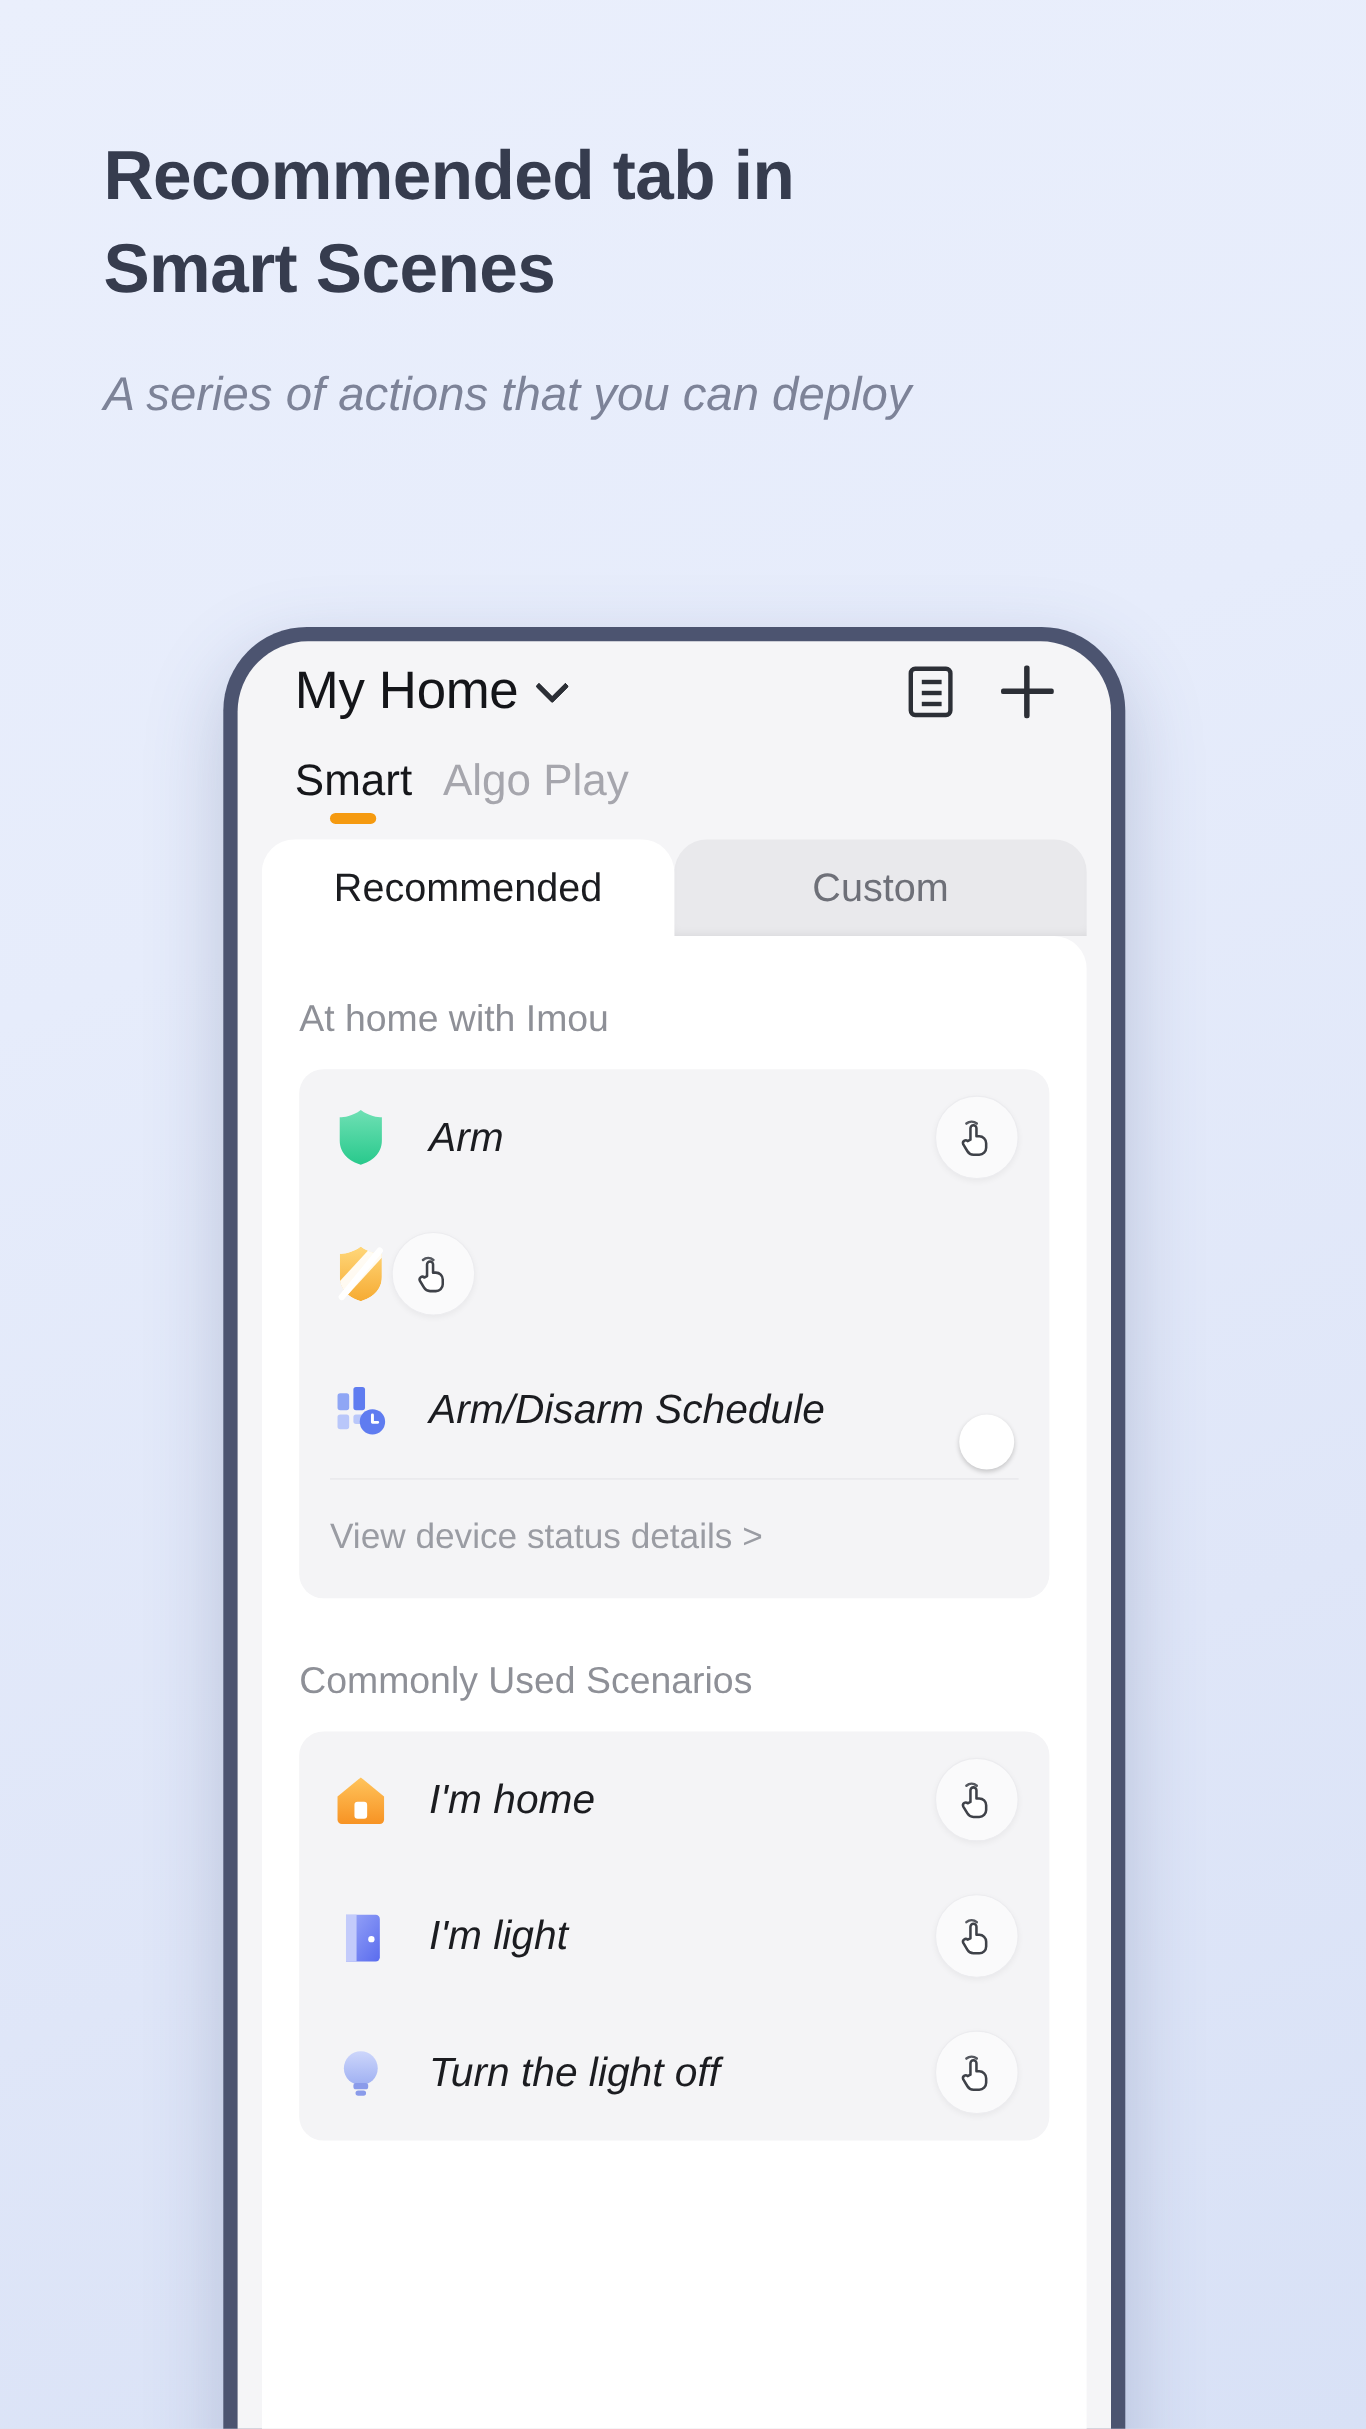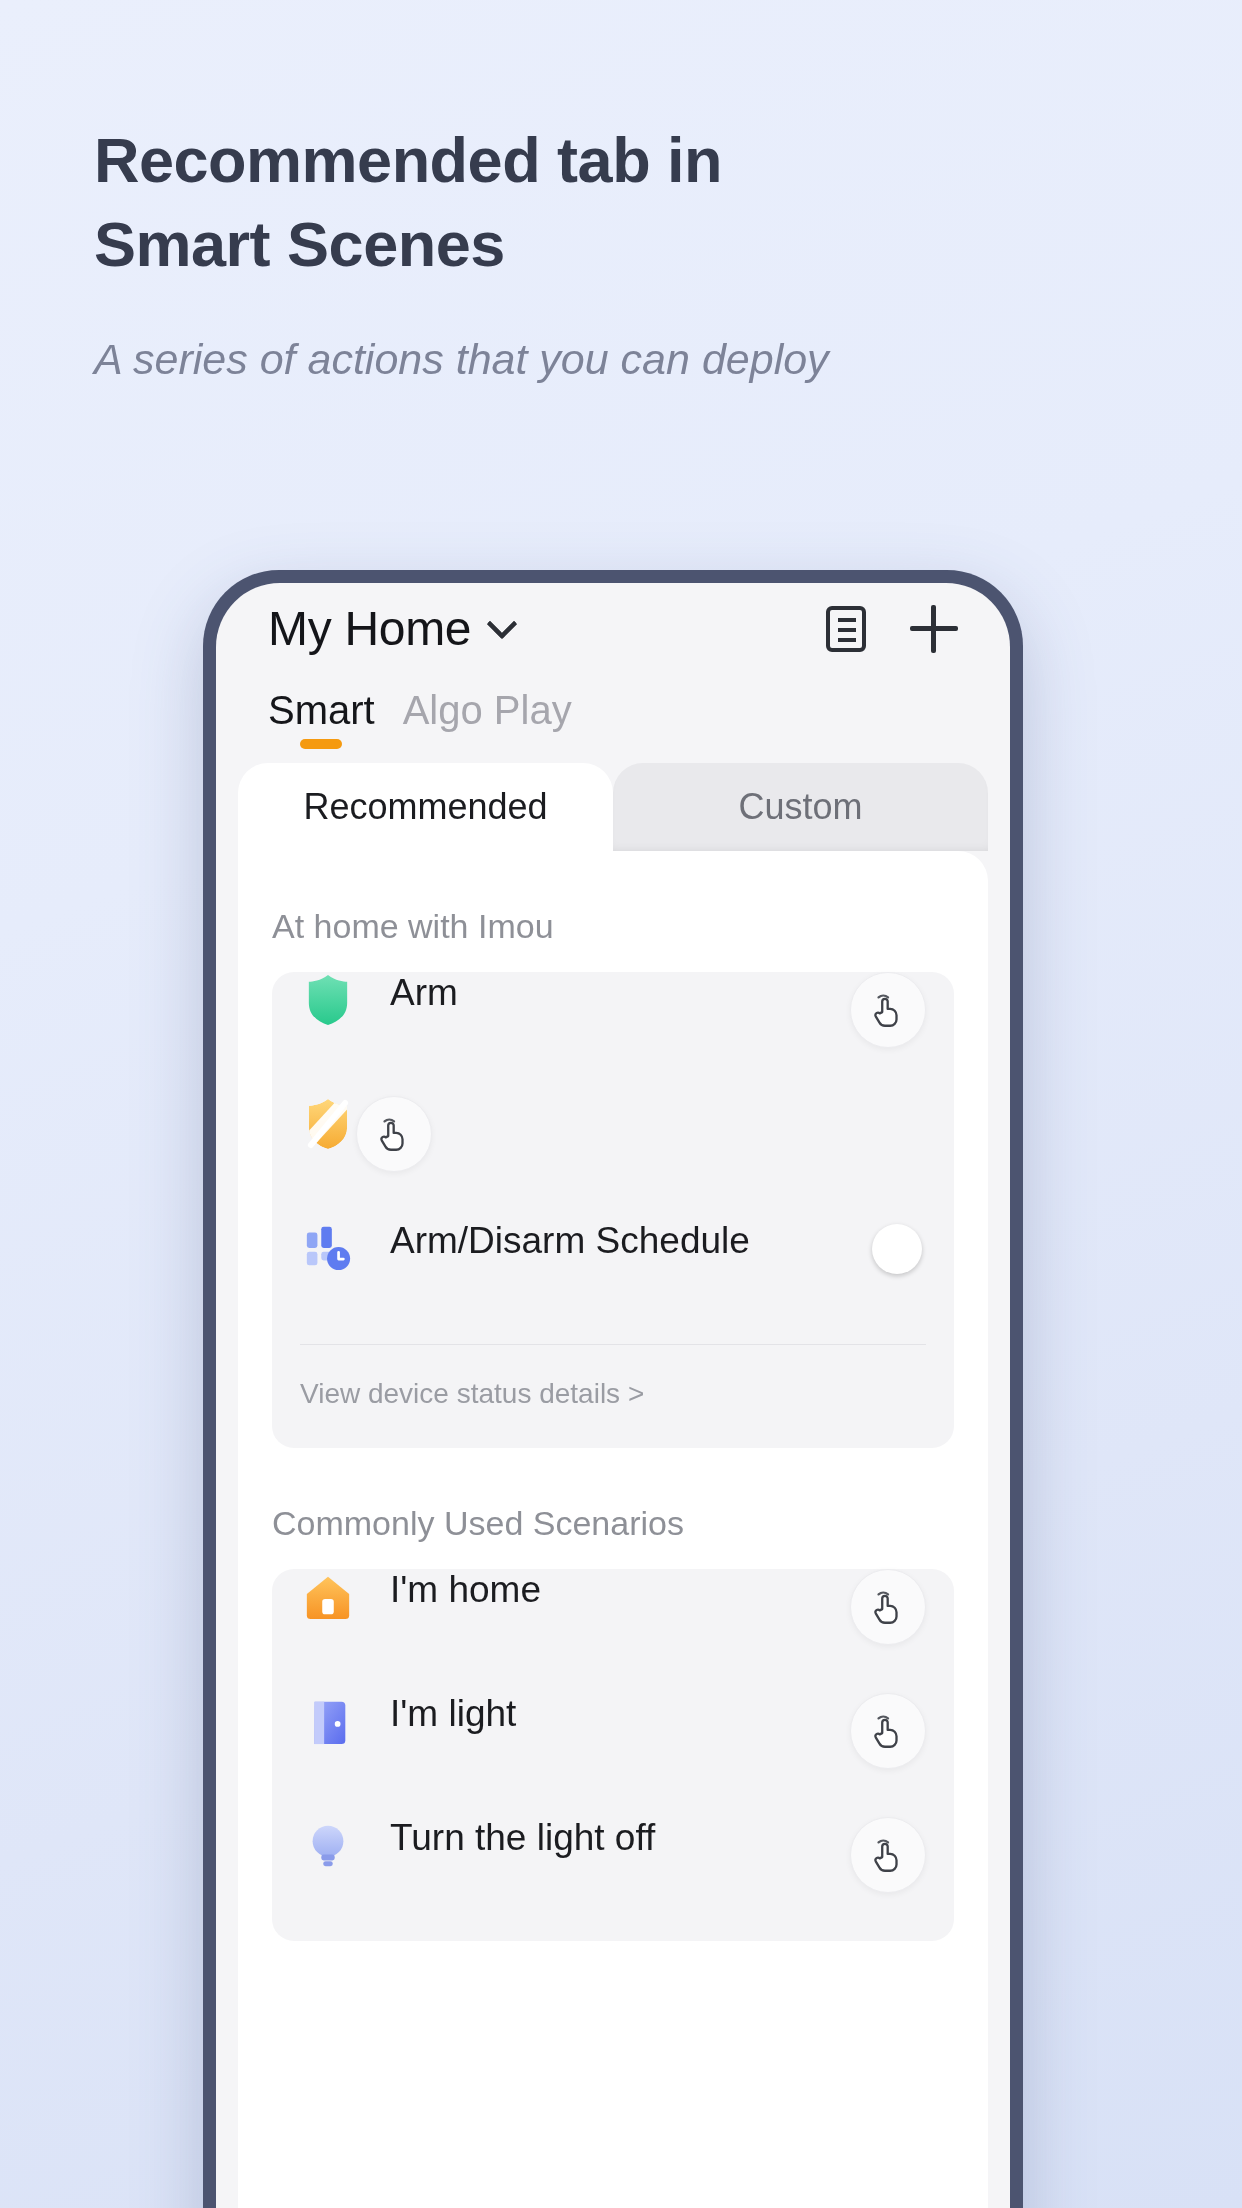--- a/index.html
+++ b/index.html
@@ -159,24 +159,25 @@
     font-size: 34px; color: #8e9097;
     padding: 56px 34px 26px 34px;
   }
   .group {
     background: #f4f4f6;
     border-radius: 22px;
     margin: 0 34px;
     padding: 0 0 0 0;
   }
   .row {
-    display: flex; 
+    display: flex; align-items: center;
     padding: 0 28px;
     height: 124px;
     position: relative;
+    font-style: italic;
   }
   .row + .row::before {
     content:""; position:absolute; left: 96px; right: 28px; top: 0;
     height: 1px; background: rgba(0,0,0,0);
   }
   .row-ic { width: 56px; height: 56px; flex: 0 0 56px; display: flex; align-items: center; justify-content: center; }
   .row-label { font-size: 37px; color: #1b1c20; margin-left: 34px; flex: 1 1 auto; }
   .row-act { flex: 0 0 auto; }
 
   
@@ -200,21 +201,21 @@
   }
 
   .link-row {
     padding: 34px 28px 38px 28px;
     position: relative;
   }
   .link-row::before {
     content:""; position:absolute; left: 28px; right: 28px; top: 0;
     height: 1px; background: #e3e3e7;
   }
-  .link-text { font-size: 28px; color: #9a9ca3; }
+  .link-text { font-size: 32px; color: #9a9ca3; }
 </style>
 </head>
 <body>
 
 <div class="promo">
   <h1 class="promo-title">
     <span>Recommended tab in</span><br>
     <span>Smart Scenes</span>
   </h1>
   <p class="promo-sub">A series of actions that you can deploy</p>

